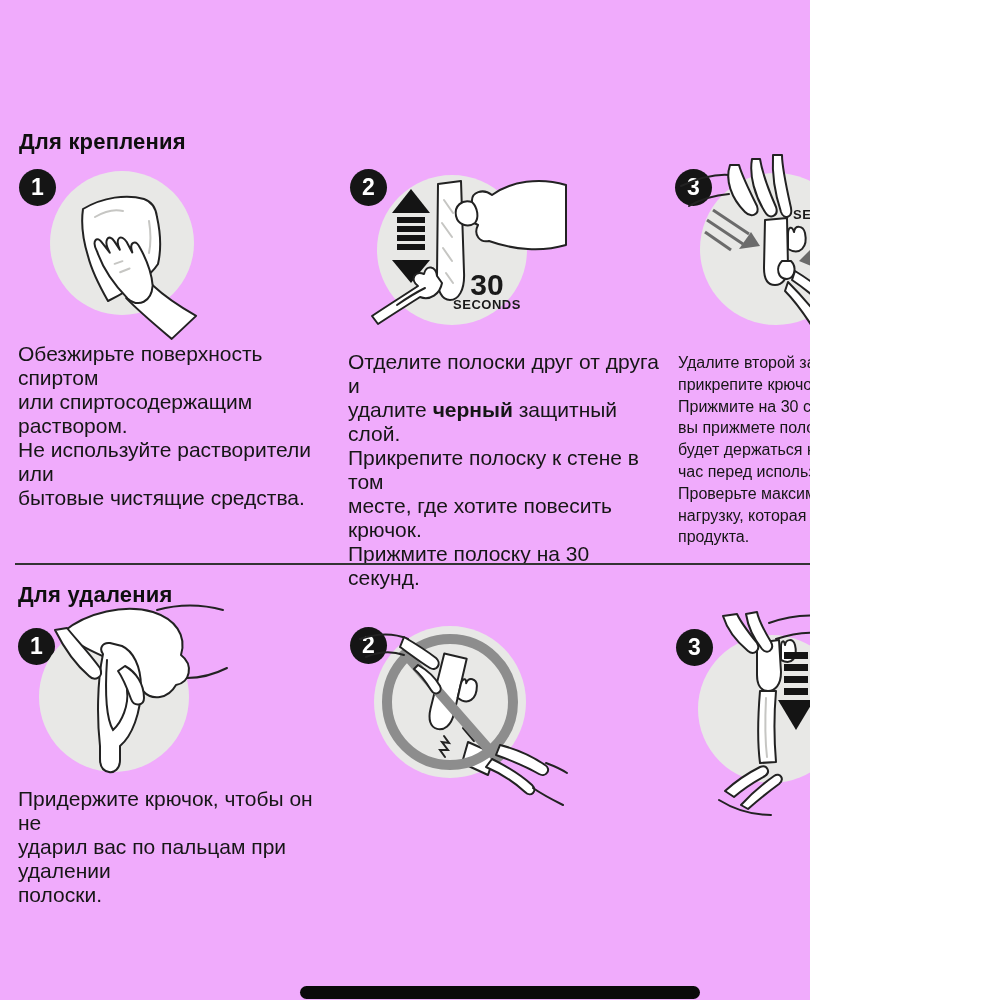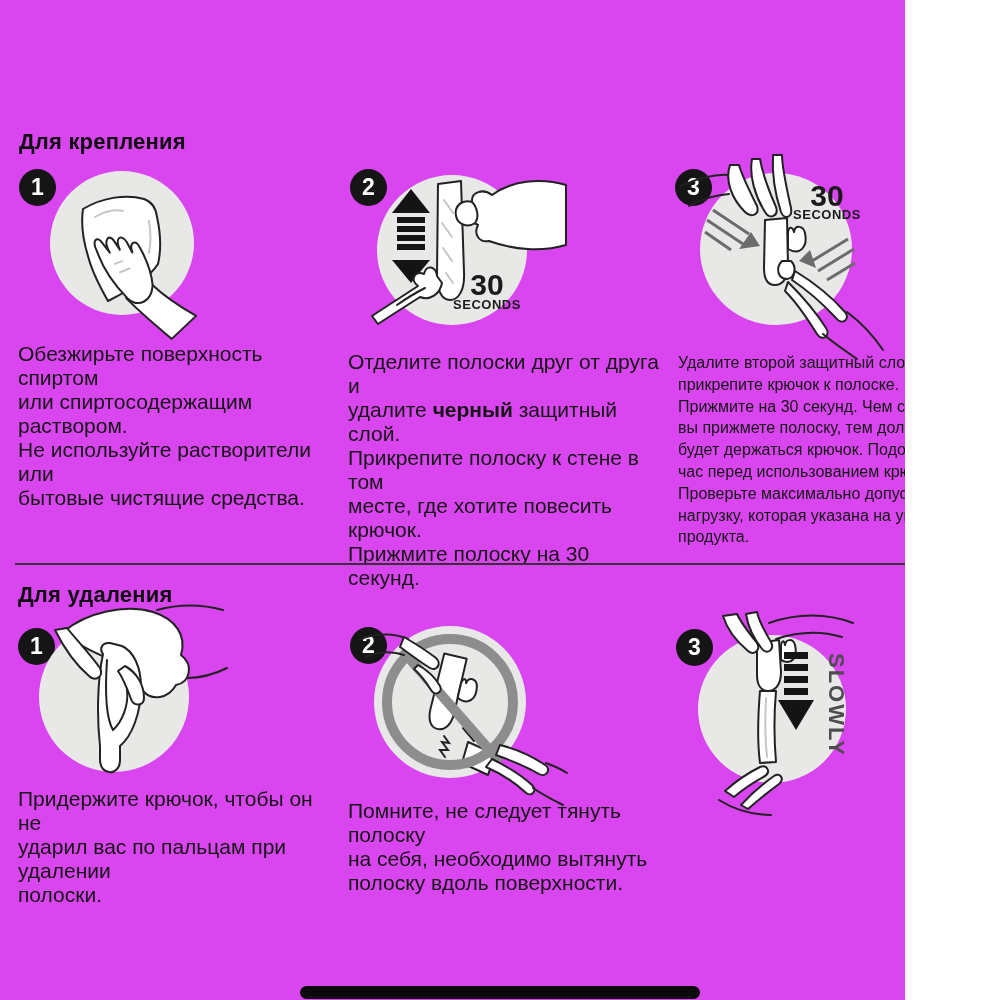--- a/index.html
+++ b/index.html
@@ -1,16 +1,16 @@
 <!DOCTYPE html>
 <html><head>
 <meta charset="utf-8">
 <style>
   html,body{margin:0;padding:0;background:#ffffff;}
-  .sheet{position:relative;width:905px;height:1000px;background:#d946ef;overflow:hidden;
+  .sheet{position:relative;width:810px;height:1000px;background:#f0abfc;overflow:hidden;
          font-family:"Liberation Sans",sans-serif;color:#161616;}
   .section-title{position:absolute;margin:0;font-size:22px;font-weight:700;color:#0f0f0f;letter-spacing:.2px;}
   .badge{position:absolute;width:37px;height:37px;border-radius:50%;background:#151515;color:#ffffff;
          display:flex;align-items:center;justify-content:center;font-size:23px;font-weight:700;}
   .step-text{position:absolute;margin:0;width:312px;font-size:21px;line-height:24px;white-space:pre-line;color:#161616;}
   .step-text b{font-weight:700;}
   .small-text{font-size:16px;line-height:21.8px;}
   .fig{position:absolute;width:230px;height:200px;}
   .divider{position:absolute;left:15px;top:563px;width:969px;height:2px;background:#333333;}
   .home-indicator{position:absolute;left:300px;top:986px;width:400px;height:13px;border-radius:7px;background:#0a0a0a;}
@@ -231,18 +231,15 @@
         <rect x="127" y="74" width="24" height="7"></rect>
         <polygon points="121,86 157,86 139,116"></polygon>
       </g>
       <text class="lblslow" transform="translate(172,91) rotate(90)" text-anchor="middle">SLOWLY</text>
     </svg>
   </div>
 
   <p class="step-text" style="left:18px;top:787px;">Придержите крючок, чтобы он не
 ударил вас по пальцам при удалении
 полоски.</p>
-  <p class="step-text" style="left:348px;top:799px;">Помните, не следует тянуть полоску
-на себя, необходимо вытянуть
-полоску вдоль поверхности.</p>
 
   <div class="home-indicator"></div>
 </div>
 
 </body></html>

